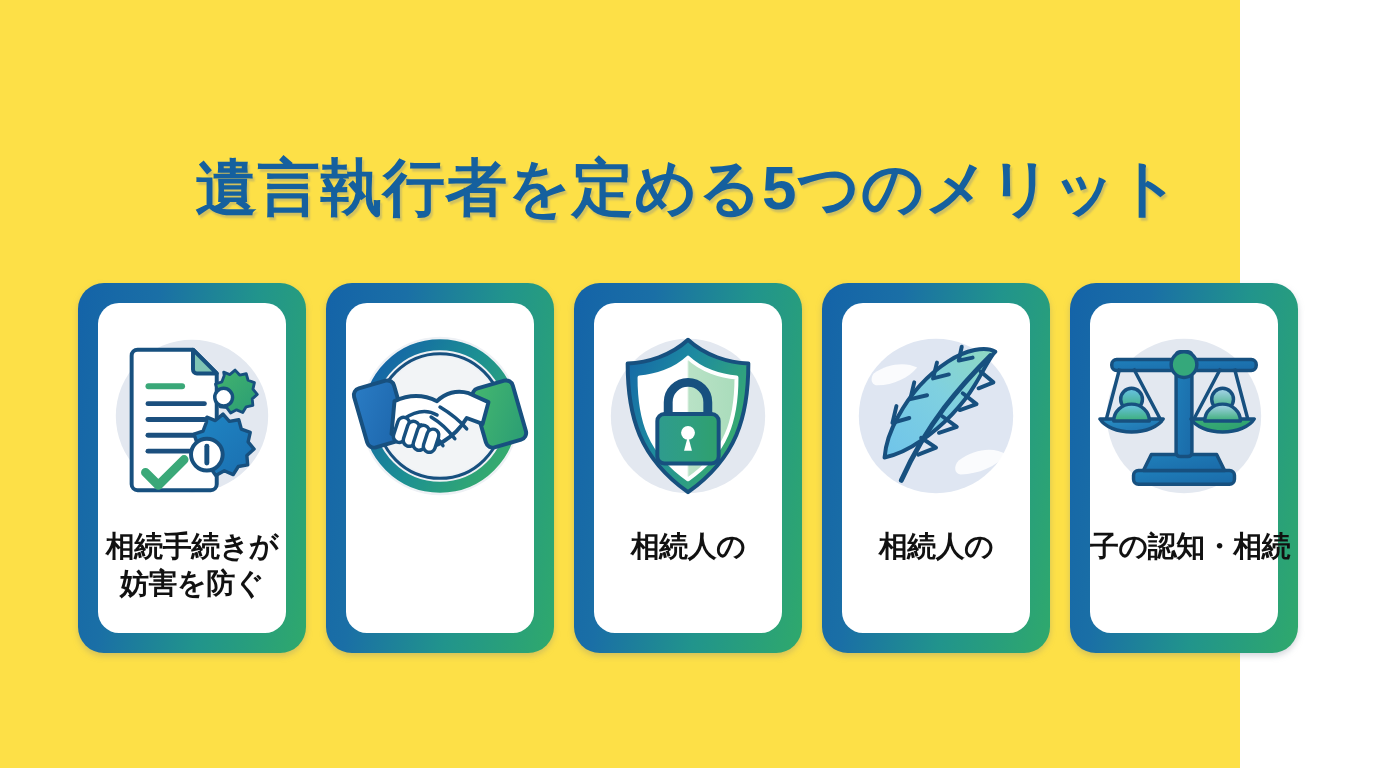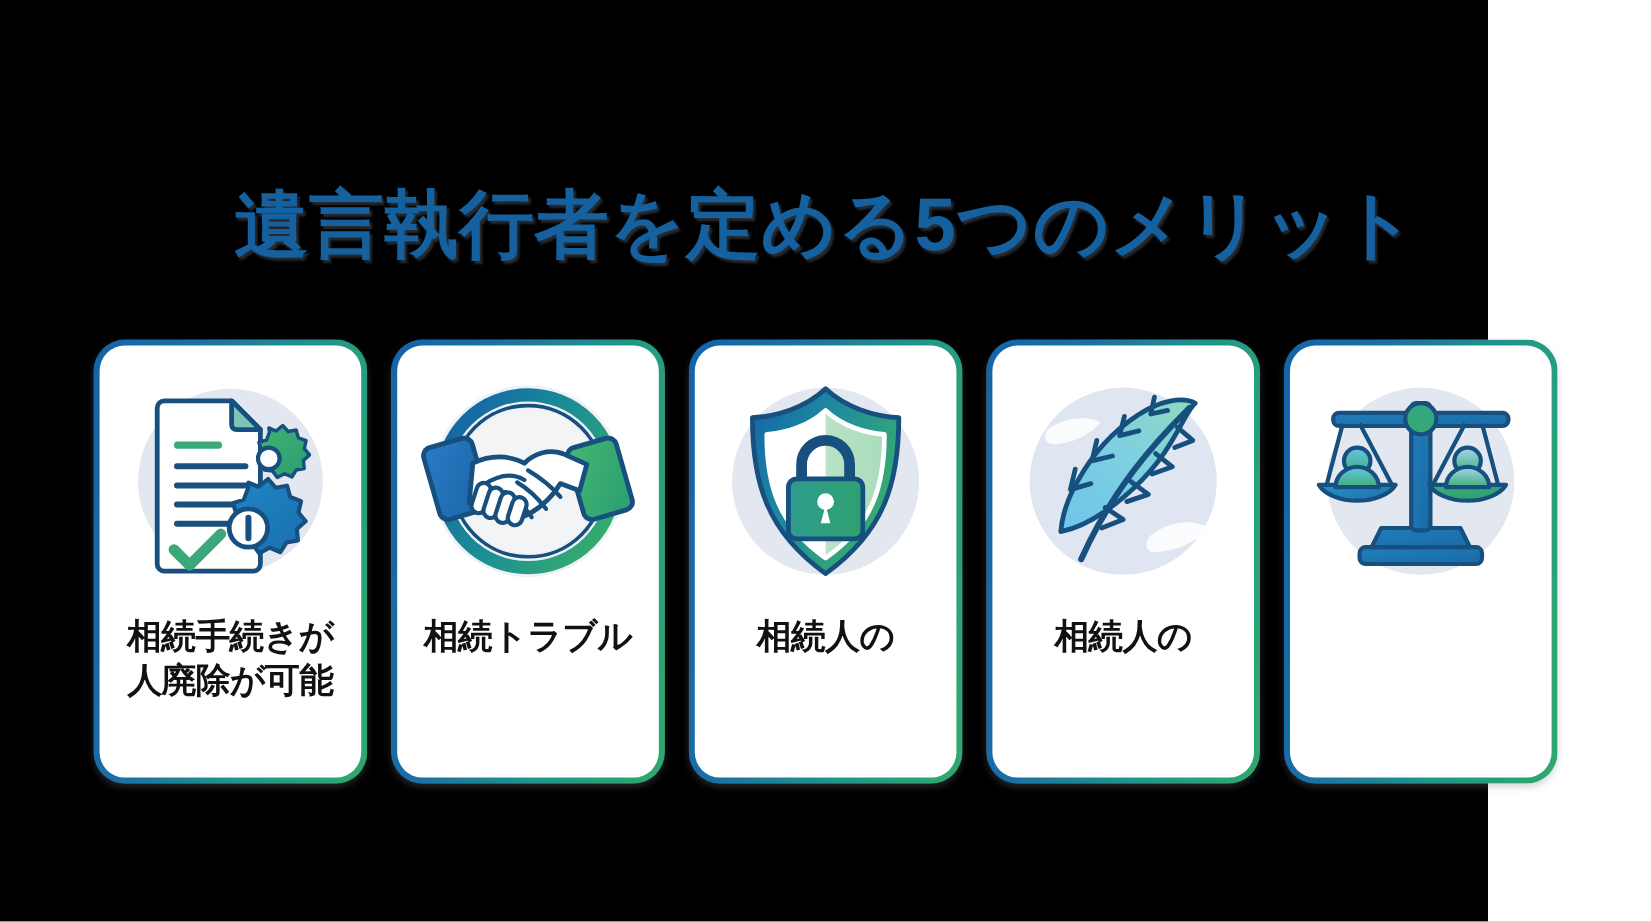--- a/index.html
+++ b/index.html
@@ -14,21 +14,21 @@
     font-family: "Liberation Sans", "DejaVu Sans", sans-serif;
     position: relative;
   }
 
   #canvas {
     position: absolute;
     left: 0;
     top: 0;
     width: 1240px;
     height: 768px;
-    background: #000000;
+    background: #fde047;
   }
 
   
   #title {
     position: absolute;
     left: 0;
     top: 152px;
     width: 1376px;
     text-align: center;
     font-size: 62px;
@@ -52,21 +52,21 @@
     align-items: stretch;
   }
 
   .card {
     position: relative;
     width: 228px;
     height: 370px;
     border-radius: 26px;
     background: #ffffff;
     box-sizing: border-box;
-    padding: 5px;
+    padding: 20px;
     
     background-image: linear-gradient(100deg, #1463a8 0%, #1a6fa6 28%, #21948c 62%, #2fa96c 100%);
     filter: drop-shadow(0px 3px 3px rgba(110,120,135,0.30));
   }
   .card-inner {
     width: 100%;
     height: 100%;
     background: #ffffff;
     border-radius: 21px;
     display: flex;
@@ -141,21 +141,21 @@
 
             <g transform="translate(110,134)" stroke="#17507f" stroke-width="4" stroke-linejoin="round">
               <path fill="url(#g1gearBig)" d="M0 -44 l10 4 l9 -7.5 l7.5 8.5 l11 -2 l3 11 l10.5 4 l-2.5 11 l7 8.5 l-8.5 7.5 l1 11 l-11 2 l-6 9.5 l-10.5 -4.5 l-10 5.5 l-6.5 -9 l-11 -1 l0 -11.5 l-9.5 -6.5 l5 -10 l-3.5 -10.5 l10.5 -3.5 l4 -10.5 z" transform="scale(0.86)"></path>
               <circle cx="0" cy="0" r="16" fill="#ffffff"></circle>
               <rect x="-2.5" y="-11" width="5" height="22" rx="2.5" fill="#17507f" stroke="none"></rect>
             </g>
           </svg>
         </div>
         <div class="card-label">
           <span>相続手続きが</span>
-          <span class="l2">人廃除が可能</span>
+          <span class="l2">妨害を防ぐ</span>
         </div>
       </div>
     </div>
 
     <div class="card">
       <div class="card-inner">
         <div class="icon-wrap">
           <svg width="190" height="190" viewBox="0 0 190 190" aria-hidden="true">
             <defs>
               <linearGradient id="g2ring" x1="0" y1="0.2" x2="1" y2="0.8">
@@ -189,21 +189,20 @@
             <path d="M76 104 c10 6 17 13 22 21" fill="none" stroke="#17507f" stroke-width="3.5" stroke-linecap="round"></path>
             <g fill="#ffffff" stroke="#17507f" stroke-width="3.5">
               <rect x="50" y="96" width="12" height="26" rx="6" transform="rotate(18 56 109)"></rect>
               <rect x="60" y="100" width="12" height="26" rx="6" transform="rotate(18 66 113)"></rect>
               <rect x="70" y="104" width="12" height="26" rx="6" transform="rotate(18 76 117)"></rect>
               <rect x="80" y="108" width="12" height="24" rx="6" transform="rotate(18 86 120)"></rect>
             </g>
           </svg>
         </div>
         <div class="card-label">
-          <span>相続トラブル</span>
         </div>
       </div>
     </div>
 
     <div class="card">
       <div class="card-inner">
         <div class="icon-wrap">
           <svg width="190" height="190" viewBox="0 0 190 190" aria-hidden="true">
             <defs>
               <linearGradient id="g3shield" x1="0" y1="0" x2="1" y2="0.6">
@@ -328,18 +327,19 @@
 
             <path d="M146 47 L160 100 h-56 L132 47" fill="none" stroke="#17507f" stroke-width="3.5" stroke-linejoin="round"></path>
             <path d="M102 98 a34 20 0 0 0 64 0 z" fill="url(#g5panR)" stroke="#17507f" stroke-width="3.5" stroke-linejoin="round"></path>
             <g>
               <circle cx="134" cy="78" r="11" fill="url(#g5p2)" stroke="#17507f" stroke-width="3.5"></circle>
               <path d="M116 100 a18 17 0 0 1 36 0 z" fill="url(#g5p2)" stroke="#17507f" stroke-width="3.5" stroke-linejoin="round"></path>
             </g>
           </svg>
         </div>
         <div class="card-label">
+          <span>子の認知・相続</span>
         </div>
       </div>
     </div>
 
   </div>
 </div>
 
 </body></html>

